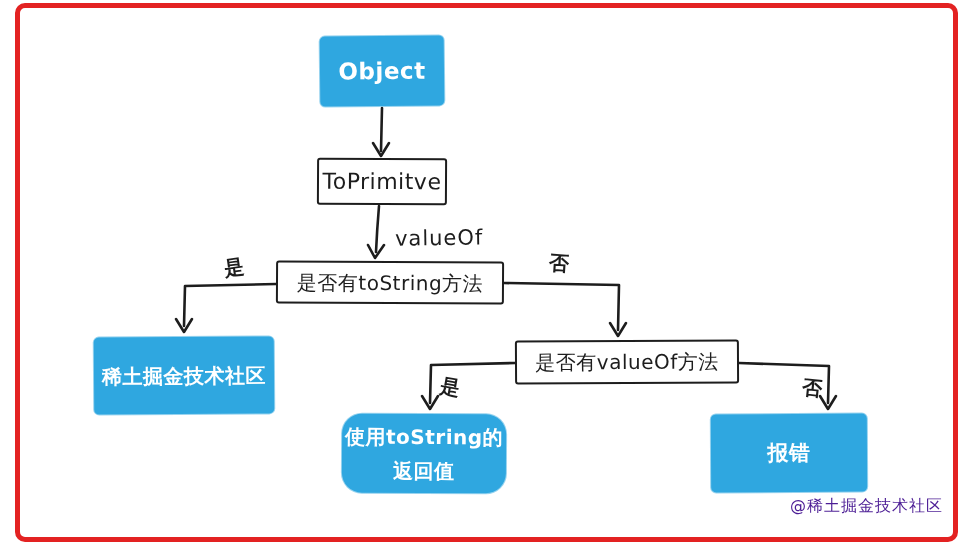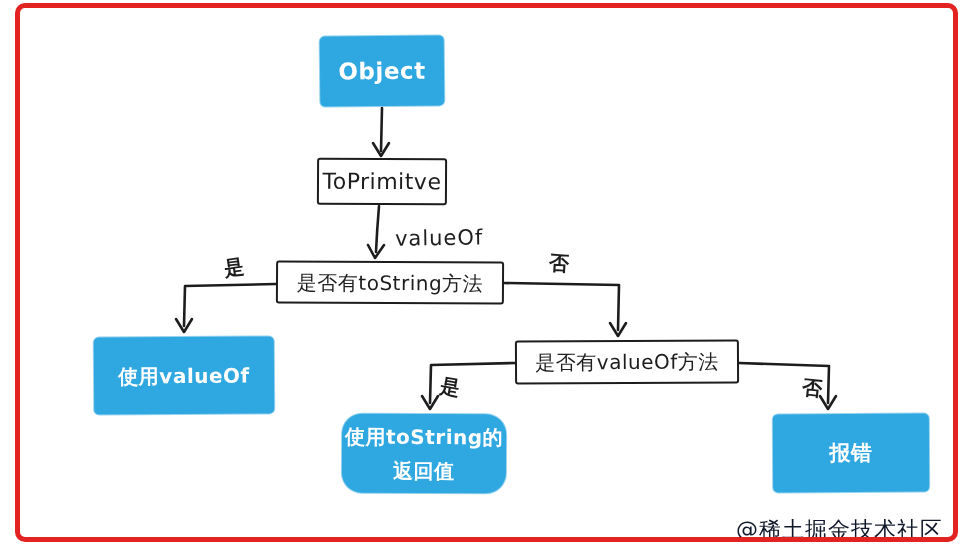--- a/index.html
+++ b/index.html
@@ -40,33 +40,33 @@
     border: 2.5px solid #1d1d1d; border-radius: 3px;
     font-size: 21px; font-weight: 500;
   }
   .node .line { display: block; line-height: 34px; }
   #n-object        { left: 308px; top: 36px;  width: 124px; height: 70px; font-size: 23px; transform: rotate(-0.6deg); }
   #n-toprimitive   { left: 305px; top: 158px; width: 130px; height: 47px; font-size: 22px; transform: rotate(0.3deg); }
   #n-has-valueof   { left: 264px; top: 261px; width: 228px; height: 43px; font-size: 20px; transform: rotate(0.3deg); }
   #n-use-valueof   { left: 82px;  top: 337px; width: 180px; height: 77px; font-size: 20px; transform: rotate(-0.4deg); }
   #n-has-tostring  { left: 503px; top: 340px; width: 224px; height: 44px; font-size: 20px; transform: rotate(-0.3deg); }
   #n-use-tostring  { left: 330px; top: 414px; width: 164px; height: 79px; font-size: 20px; transform: rotate(0.3deg); border-radius: 20px; }
-  #n-error         { left: 761px; top: 414px; width: 156px; height: 78px; font-size: 21px; transform: rotate(-0.3deg); }
+  #n-error         { left: 699px; top: 414px; width: 156px; height: 78px; font-size: 21px; transform: rotate(-0.3deg); }
   .edge-label {
     position: absolute; color: #1d1d1d;
     font-size: 20px; font-weight: 600; letter-spacing: 1px;
   }
   #lbl-valueof { left: 383px; top: 226px; font-size: 21px; font-weight: 500; transform: rotate(-1deg); }
   #lbl-yes1    { left: 212px; top: 254px; transform: rotate(-8deg); }
   #lbl-no1     { left: 537px; top: 250px; transform: rotate(4deg); }
   #lbl-yes2    { left: 428px; top: 374px; transform: rotate(10deg); }
   #lbl-no2     { left: 790px; top: 375px; transform: rotate(6deg); }
   .watermark {
-    position: absolute; right: 18px; bottom: 0;
-    color: #0f172a; font-size: 22px; letter-spacing: 1px;
+    position: absolute; right: 18px; bottom: 28px;
+    color: #4c1d95; font-size: 16px; letter-spacing: 1px;
   }
 </style>
 </head>
 <body>
 
 <div class="canvas">
 
   <svg class="connectors" viewBox="0 0 961 545" aria-hidden="true">
 
     <path d="M370 108 L369 151"></path>
@@ -99,21 +99,21 @@
   <div class="edge-label" id="lbl-valueof">valueOf</div>
 
   <div class="node white" id="n-has-valueof">
     <span class="line">是否有toString方法</span>
   </div>
 
   <div class="edge-label" id="lbl-yes1">是</div>
   <div class="edge-label" id="lbl-no1">否</div>
 
   <div class="node blue" id="n-use-valueof">
-    <span class="line">使用valueOf</span>
+    <span class="line">稀土掘金技术社区</span>
   </div>
 
   <div class="node white" id="n-has-tostring">
     <span class="line">是否有valueOf方法</span>
   </div>
 
   <div class="edge-label" id="lbl-yes2">是</div>
   <div class="edge-label" id="lbl-no2">否</div>
 
   <div class="node blue" id="n-use-tostring">

